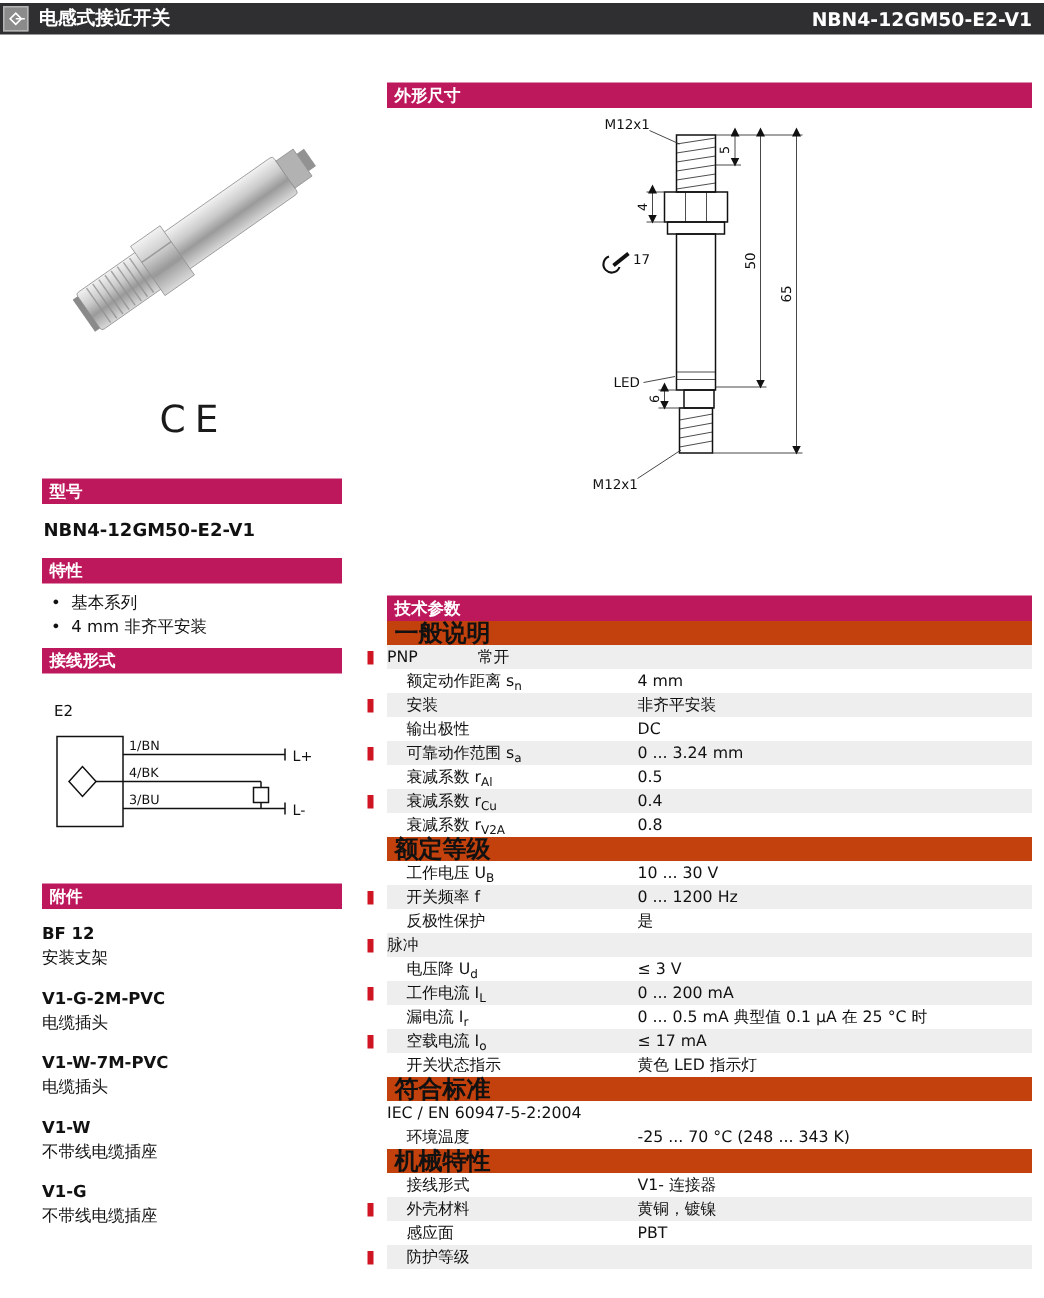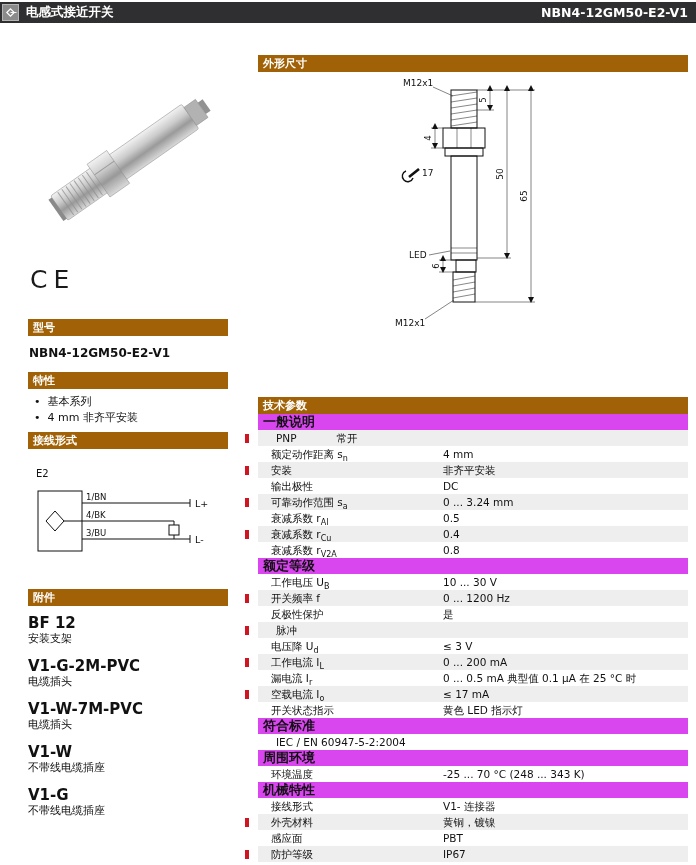--- a/index.html
+++ b/index.html
@@ -19,66 +19,66 @@
   }
   .app-icon {
     width:17px; height:17px; background:#8b8b8b; border:1px solid #b5b5b5;
     display:flex; align-items:center; justify-content:center; flex:0 0 auto;
   }
   .tb-title { font-size:12.5px; font-weight:bold; margin-left:7px; }
   .tb-part  { font-size:12.5px; font-weight:bold; margin-left:auto; margin-right:8px; }
 
   
   .secbar {
-    background:#a16207; color:#fff; font-size:11px; font-weight:bold;
+    background:#be185d; color:#fff; font-size:11px; font-weight:bold;
     height:17px; line-height:17px; padding:0 5px;
   }
 
   
   .left-col  { position:absolute; left:28px;  top:55px; width:200px; }
   .right-col { position:absolute; left:258px; top:55px; width:430px; }
 
   
   .photo-box { height:210px; }
   .photo-box svg { display:block; margin:0 auto; }
   .ce-mark {
     font-size:25px; letter-spacing:6px; color:#1a1a1a;
-    line-height:30px; margin:0 0 24px 2px;
+    line-height:30px; margin:0 0 24px 2px;text-align:center;
   }
   .model-text { font-size:12px; font-weight:bold; padding:10px 1px 12px; line-height:14px; }
   .features { list-style:none; padding:5px 2px 6px 6px; }
   .features li { font-size:11px; line-height:16px; display:flex; }
   .features li::before { content:"•"; margin-right:7px; }
   .wiring-box { height:138px; margin-bottom:2px; padding-top:16px; }
   .wlabel { font-size:10px; fill:#111; }
   .wpin { font-size:8.5px; fill:#111; }
   .wnet { font-size:9.5px; fill:#111; }
   .accessories { padding-top:9px; }
   .acc-item { margin-bottom:11px; }
-  .acc-model { font-size:15px; font-weight:bold; line-height:16px; }
+  .acc-model { font-size:11px; font-weight:bold; line-height:16px; }
   .acc-desc  { font-size:11px; line-height:16px; }
 
   
   .drawing-box { height:325px; text-align:center; }
   .dimtext { font-size:9px; fill:#111; }
   .dimtext-s { font-size:8.5px; fill:#111; }
 
   .tech-table { width:430px; }
   .tt-subhead {
-    background:#d946ef; font-weight:bold; font-size:13px;
+    background:#c2410c; font-weight:bold; font-size:16px;
     height:16px; line-height:16px; padding-left:5px;
   }
   .tt-row { display:flex; height:16px; line-height:16px; font-size:10.5px; position:relative; }
   .tt-row.shaded { background:#eeeeee; }
   .tt-row.shaded::before {
     content:""; position:absolute; left:-13px; top:3.5px;
     width:4px; height:9px; background:#cf1422;
   }
   .tt-label { width:167px; padding-left:13px; white-space:nowrap; overflow:hidden; }
-  .tt-value { flex:1; white-space:nowrap; overflow:hidden;margin-left:18px; }
+  .tt-value { flex:1; white-space:nowrap; overflow:hidden; }
   .tt-label sub { font-size:8px; line-height:0; }
   .val2 { margin-left:40px; }
 </style>
 </head>
 <body>
 
 <div class="page">
 
   <div class="topbar">
     <div class="app-icon">
@@ -329,37 +329,35 @@
           <div class="tt-value"><span>≤ 17 mA</span></div>
         </div>
         <div class="tt-row">
           <div class="tt-label"><span>开关状态指示</span></div>
           <div class="tt-value"><span>黄色 LED 指示灯</span></div>
         </div>
         <div class="tt-subhead">符合标准</div>
         <div class="tt-row">
           <div class="tt-value"><span>IEC / EN 60947-5-2:2004</span></div>
         </div>
-        <div class="tt-subhead">周围环境</div>
         <div class="tt-row">
           <div class="tt-label"><span>环境温度</span></div>
           <div class="tt-value"><span>-25 ... 70 °C (248 ... 343 K)</span></div>
         </div>
         <div class="tt-subhead">机械特性</div>
         <div class="tt-row">
           <div class="tt-label"><span>接线形式</span></div>
           <div class="tt-value"><span>V1- 连接器</span></div>
         </div>
         <div class="tt-row shaded">
           <div class="tt-label"><span>外壳材料</span></div>
           <div class="tt-value"><span>黄铜，镀镍</span></div>
         </div>
         <div class="tt-row">
           <div class="tt-label"><span>感应面</span></div>
           <div class="tt-value"><span>PBT</span></div>
         </div>
         <div class="tt-row shaded">
           <div class="tt-label"><span>防护等级</span></div>
-          <div class="tt-value"><span>IP67</span></div>
         </div>
       </div>
   </div>
 </div>
 
 </body></html>

